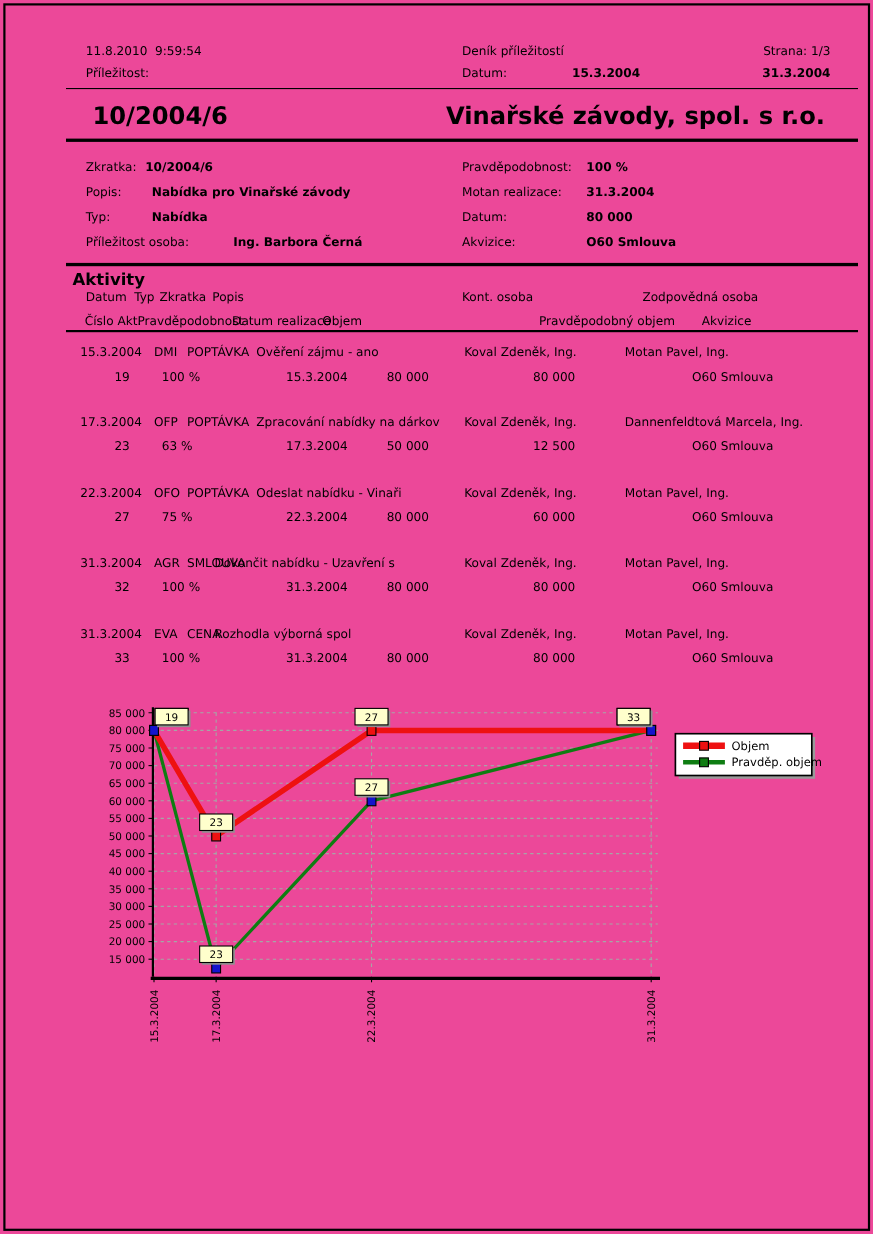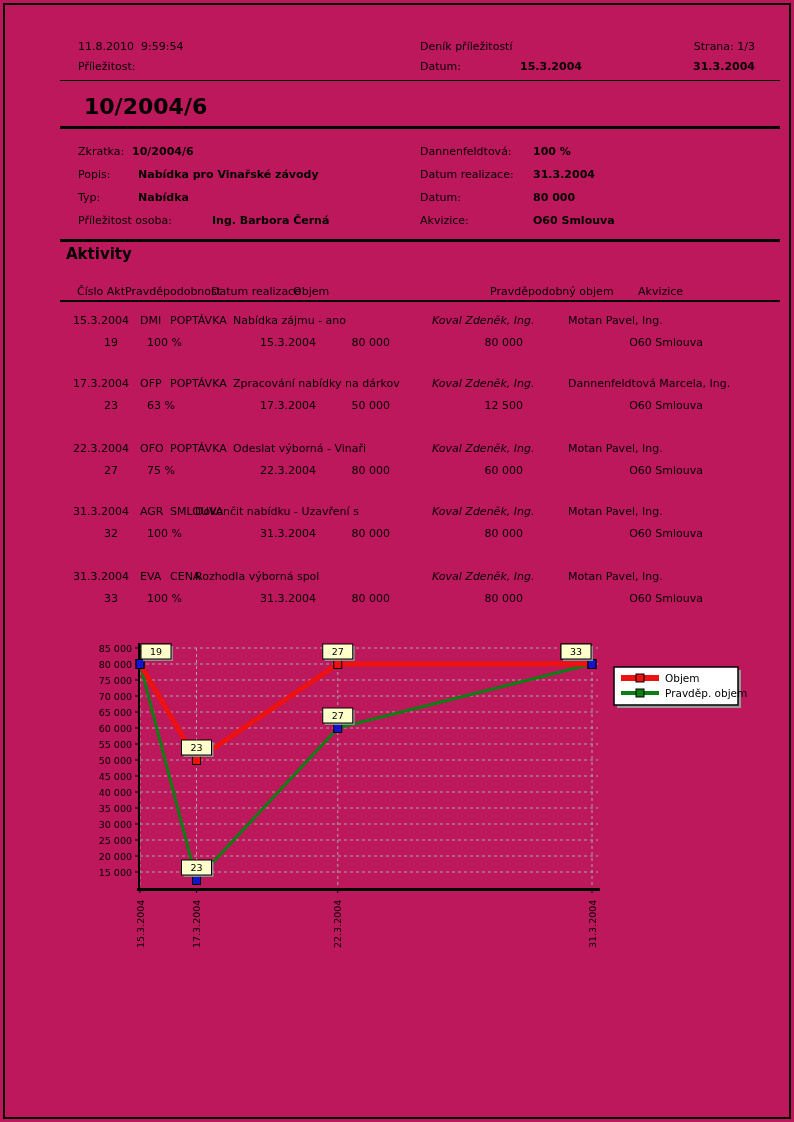--- a/index.html
+++ b/index.html
@@ -1,31 +1,31 @@
 <!DOCTYPE html>
 <html><head>
 <meta charset="utf-8">
 <style>
   html,body{margin:0;padding:0;background:#fff;}
-  .page{position:relative;width:794px;height:1122px;background:#be185d;color:#000;
+  .page{position:relative;width:794px;height:1122px;background:#ec4899;color:#000;
         font-family:"DejaVu Sans",sans-serif;overflow:hidden;}
   .pborder{position:absolute;inset:3px;border:2px solid #000;pointer-events:none;}
   .abs{position:absolute;white-space:pre;font-size:11px;line-height:14px;}
   .b{font-weight:bold;}
   .right{text-align:right;}
   .rule{position:absolute;left:60px;width:720px;background:#000;}
   .title{font-size:22px;font-weight:bold;line-height:26px;}
   .act-line{position:absolute;left:0;width:794px;height:16px;}
   .f{position:absolute;white-space:pre;font-size:11px;line-height:14px;}
   .f-datum{left:73px;width:62px;}
   .f-typ{left:140px;}
   .f-zkr{left:170px;}
   .f-pop{left:233px;width:177px;overflow:hidden;}
   .f-pop.narrow{left:195px;width:219px;}
-  .f-kont{left:432px;width:156px;overflow:hidden;font-style:italic;}
+  .f-kont{left:422px;width:156px;overflow:hidden;}
   .f-zodp{left:568px;width:200px;}
   .f-cislo{left:78px;width:40px;text-align:right;}
   .f-prav{left:147px;}
   .f-dreal{left:260px;}
   .f-objem{left:300px;width:90px;text-align:right;}
   .f-pobj{left:425px;width:98px;text-align:right;}
   .f-akv{left:565px;width:138px;text-align:right;}
   svg{font-family:"DejaVu Sans",sans-serif;}
 </style>
 </head>
@@ -38,59 +38,68 @@
   <div class="abs" style="left:420px;top:40px">Deník příležitostí</div>
   <div class="abs right" style="left:600px;top:40px;width:155px">Strana: 1/3</div>
   <div class="abs" style="left:78px;top:60px">Příležitost:</div>
   <div class="abs" style="left:420px;top:60px">Datum:</div>
   <div class="abs b" style="left:520px;top:60px">15.3.2004</div>
   <div class="abs b right" style="left:600px;top:60px;width:155px">31.3.2004</div>
 
   <div class="rule" style="top:80px;height:1px"></div>
 
   <div class="abs title" style="left:84px;top:94px">10/2004/6</div>
+  <div class="abs title right" style="left:360px;top:94px;width:390px">Vinařské závody, spol. s r.o.</div>
   <div class="rule" style="top:126px;height:3px"></div>
 
   <div class="abs" style="left:78px;top:145px">Zkratka:</div>
   <div class="abs b" style="left:132px;top:145px">10/2004/6</div>
   <div class="abs" style="left:78px;top:168px">Popis:</div>
   <div class="abs b" style="left:138px;top:168px">Nabídka pro Vinařské závody</div>
   <div class="abs" style="left:78px;top:191px">Typ:</div>
   <div class="abs b" style="left:138px;top:191px">Nabídka</div>
   <div class="abs" style="left:78px;top:214px">Příležitost osoba:</div>
   <div class="abs b" style="left:212px;top:214px">Ing. Barbora Černá</div>
 
-  <div class="abs" style="left:420px;top:145px">Dannenfeldtová:</div>
+  <div class="abs" style="left:420px;top:145px">Pravděpodobnost:</div>
   <div class="abs b" style="left:533px;top:145px">100 %</div>
-  <div class="abs" style="left:420px;top:168px">Datum realizace:</div>
+  <div class="abs" style="left:420px;top:168px">Motan realizace:</div>
   <div class="abs b" style="left:533px;top:168px">31.3.2004</div>
   <div class="abs" style="left:420px;top:191px">Datum:</div>
   <div class="abs b" style="left:533px;top:191px">80 000</div>
   <div class="abs" style="left:420px;top:214px">Akvizice:</div>
   <div class="abs b" style="left:533px;top:214px">O60 Smlouva</div>
 
   <div class="rule" style="top:239px;height:3px"></div>
 
   <div class="abs b" style="left:66px;top:247px;font-size:15px">Aktivity</div>
 
+  <div class="act-line" style="top:264px">
+    <span class="f" style="left:78px">Datum</span>
+    <span class="f" style="left:122px">Typ</span>
+    <span class="f" style="left:145px">Zkratka</span>
+    <span class="f" style="left:193px">Popis</span>
+    <span class="f" style="left:420px">Kont. osoba</span>
+    <span class="f" style="left:584px">Zodpovědná osoba</span>
+  </div>
   <div class="act-line" style="top:285px">
     <span class="f" style="left:77px">Číslo Akt.</span>
     <span class="f" style="left:125px">Pravděpodobnost</span>
     <span class="f" style="left:211px">Datum realizace</span>
     <span class="f" style="left:293px">Objem</span>
     <span class="f" style="left:490px">Pravděpodobný objem</span>
     <span class="f" style="left:638px">Akvizice</span>
   </div>
   <div class="rule" style="top:300px;height:2px"></div>
 
   <div class="act-line" style="top:314px">
     <span class="f f-datum">15.3.2004</span>
     <span class="f f-typ">DMI</span>
     <span class="f f-zkr">POPTÁVKA</span>
-    <span class="f f-pop">Nabídka zájmu - ano</span>
+    <span class="f f-pop">Ověření zájmu - ano</span>
     <span class="f f-kont">Koval Zdeněk, Ing.</span>
     <span class="f f-zodp">Motan Pavel, Ing.</span>
   </div>
   <div class="act-line" style="top:336px">
     <span class="f f-cislo">19</span>
     <span class="f f-prav">100 %</span>
     <span class="f f-dreal">15.3.2004</span>
     <span class="f f-objem">80 000</span>
     <span class="f f-pobj">80 000</span>
     <span class="f f-akv">O60 Smlouva</span>
@@ -110,21 +119,21 @@
     <span class="f f-dreal">17.3.2004</span>
     <span class="f f-objem">50 000</span>
     <span class="f f-pobj">12 500</span>
     <span class="f f-akv">O60 Smlouva</span>
   </div>
 
   <div class="act-line" style="top:442px">
     <span class="f f-datum">22.3.2004</span>
     <span class="f f-typ">OFO</span>
     <span class="f f-zkr">POPTÁVKA</span>
-    <span class="f f-pop">Odeslat výborná - Vinaři</span>
+    <span class="f f-pop">Odeslat nabídku - Vinaři</span>
     <span class="f f-kont">Koval Zdeněk, Ing.</span>
     <span class="f f-zodp">Motan Pavel, Ing.</span>
   </div>
   <div class="act-line" style="top:464px">
     <span class="f f-cislo">27</span>
     <span class="f f-prav">75 %</span>
     <span class="f f-dreal">22.3.2004</span>
     <span class="f f-objem">80 000</span>
     <span class="f f-pobj">60 000</span>
     <span class="f f-akv">O60 Smlouva</span>

